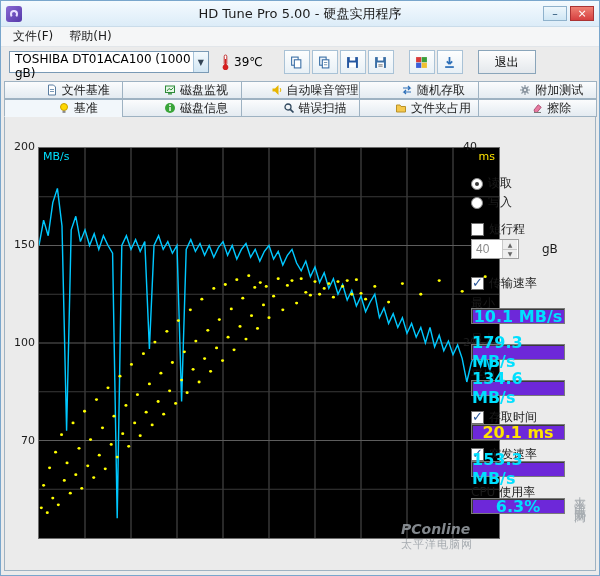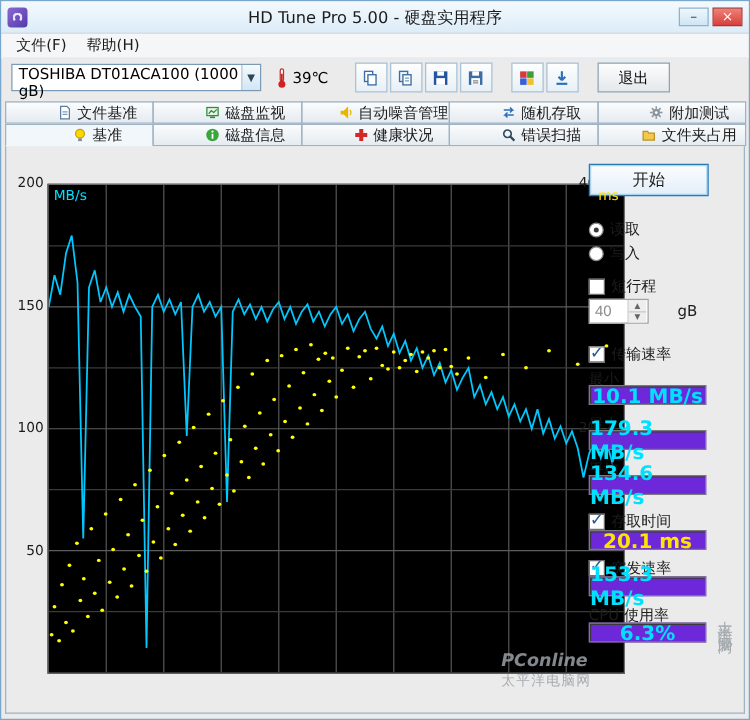--- a/index.html
+++ b/index.html
@@ -233,48 +233,48 @@
     <div class="tab">
       <svg class="ticon" viewBox="0 0 12 12">
           <circle cx="6" cy="6" r="5" fill="#3aa53a"></circle>
           <rect x="5.3" y="5" width="1.4" height="4" fill="#fff"></rect>
           <circle cx="6" cy="3.2" r="0.9" fill="#fff"></circle>
         </svg>
       <span>磁盘信息</span>
     </div>
     <div class="tab">
       <svg class="ticon" viewBox="0 0 12 12">
-          <rect x="4.4" y="1.2" width="3.2" height="9.6" fill="#d42828"></rect>
-          <rect x="1.2" y="4.4" width="9.6" height="3.2" fill="#d42828"></rect>
-        </svg>
-      <span>健康状况</span>
-    </div>
-    <div class="tab">
-      <svg class="ticon" viewBox="0 0 12 12">
           <circle cx="5" cy="5" r="3" fill="none" stroke="#30485e" stroke-width="1.3"></circle>
           <path d="M7.3 7.3 10.5 10.5" stroke="#30485e" stroke-width="1.7"></path>
         </svg>
       <span>错误扫描</span>
     </div>
     <div class="tab">
       <svg class="ticon" viewBox="0 0 12 12">
           <path d="M1.5 3h3.5l1 1.5h4.5V10h-9z" fill="#f5c84c" stroke="#b8922a"></path>
         </svg>
       <span>文件夹占用</span>
+    </div>
+    <div class="tab">
+      <svg class="ticon" viewBox="0 0 12 12">
+          <path d="M3 8l4.2-5.2 3 2.4L6 10.5H4z" fill="#e87aa0" stroke="#b05578"></path>
+          <path d="M3 10.5h7" stroke="#777"></path>
+        </svg>
+      <span>擦除</span>
     </div>
   </div>
 
   <div class="content">
 
     <div class="chart-area">
       <div class="yaxis">
         <span class="yl" style="top:0%">200</span>
         <span class="yl" style="top:25%">150</span>
         <span class="yl" style="top:50%">100</span>
-        <span class="yl" style="top:75%">50</span>
+        <span class="yl" style="top:75%">70</span>
       </div>
       <div class="plot">
         <span class="unit-left">MB/s</span>
         <span class="unit-right">ms</span>
         <svg id="plot-svg" viewBox="0 0 420 392" preserveAspectRatio="none">
             <line x1="42" y1="0" x2="42" y2="392" stroke="#4c4c4c" stroke-width="1"></line>
             <line x1="84" y1="0" x2="84" y2="392" stroke="#4c4c4c" stroke-width="1"></line>
             <line x1="126" y1="0" x2="126" y2="392" stroke="#4c4c4c" stroke-width="1"></line>
             <line x1="168" y1="0" x2="168" y2="392" stroke="#4c4c4c" stroke-width="1"></line>
             <line x1="210" y1="0" x2="210" y2="392" stroke="#4c4c4c" stroke-width="1"></line>
@@ -398,21 +398,20 @@
             <circle cx="386.40000000000003" cy="144.05999999999997" r="1.4" fill="#ffff00"></circle>
             <circle cx="407.4" cy="129.35999999999996" r="1.4" fill="#ffff00"></circle>
           </svg>
       </div>
       <div class="yaxis-r">
         <span class="yl" style="top:0%">40</span>
         <span class="yl" style="top:50%">20</span>
       </div>
     </div>
 
-    <button class="sidectl start-btn">开始</button>
 
     <div class="sidectl ctl-row" style="left:466px; top:58px;">
       <span class="radio checked"></span>
       <span>读取</span>
     </div>
     <div class="sidectl ctl-row" style="left:466px; top:77px;">
       <span class="radio"></span>
       <span>写入</span>
     </div>
 

